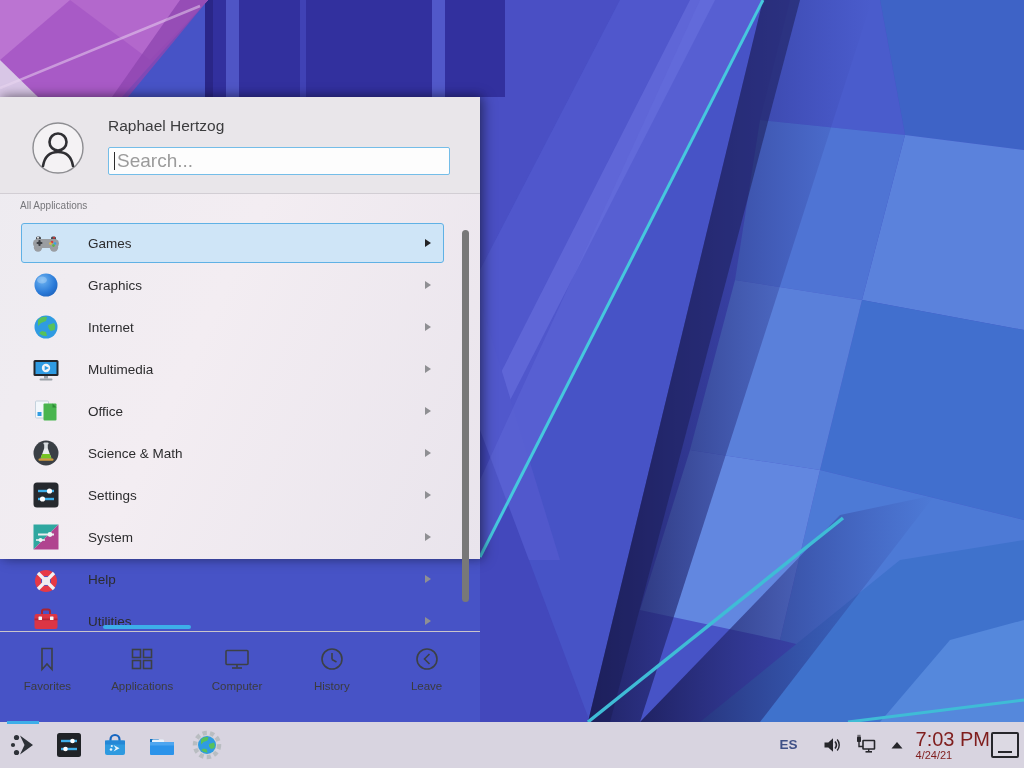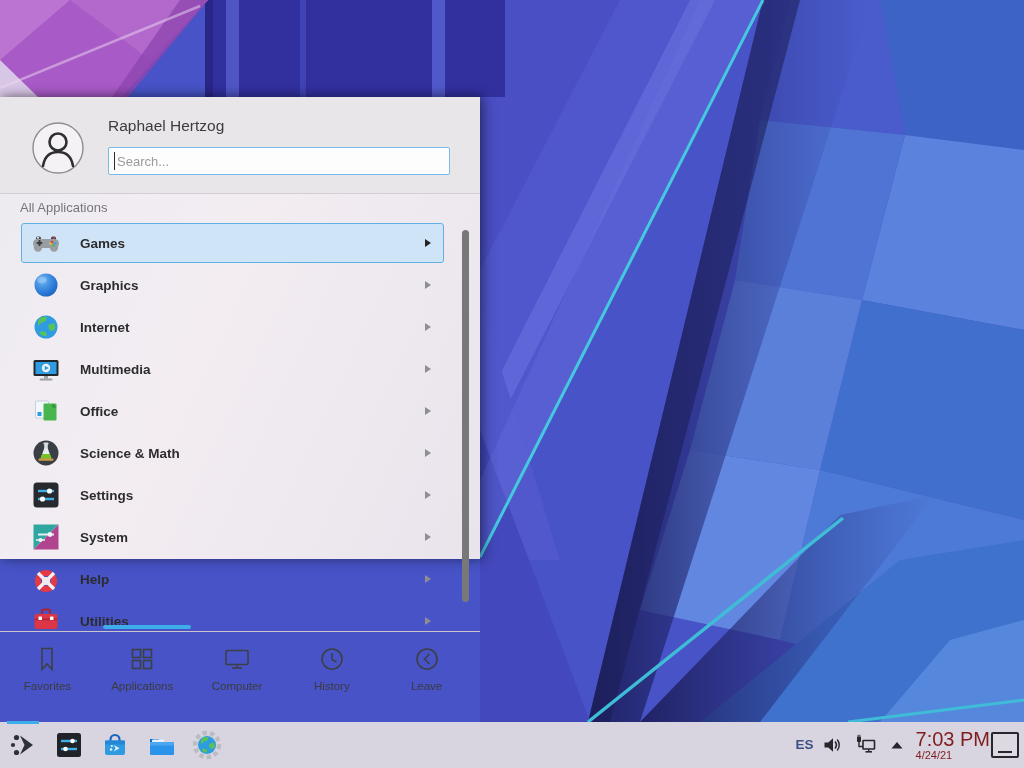--- a/index.html
+++ b/index.html
@@ -11,32 +11,32 @@
   
   .kickoff{position:absolute;left:0;top:97px;width:480px;height:462px;
     background:linear-gradient(115deg,#edebf0 0%,#f3edf2 45%,#e9e4ec 100%);
     box-shadow:4px 0 12px rgba(0,0,0,.38),0 -2px 8px rgba(0,0,0,.18);}
   .ko-header{position:absolute;left:0;top:0;width:480px;height:97px;
     background:#e9e6ea;border-bottom:1px solid #d2ced4;}
   .avatar{position:absolute;left:32px;top:25px;width:52px;height:52px;}
   .user-name{position:absolute;left:108px;top:20px;font-size:15.5px;color:#3c3c3e;}
   .search-input{position:absolute;left:108px;top:50px;width:342px;height:28px;
     border:1px solid #74bde8;border-radius:2px;background:#fdfdfd;
-    font-family:inherit;font-size:13px;color:#be185d;padding:1px 8px;outline:none;}
+    font-family:inherit;font-size:19px;color:#be185d;padding:1px 8px;outline:none;}
   .search-input::placeholder{color:#9b9b9b;}
   .caret{position:absolute;left:114px;top:55px;width:1px;height:18px;background:#2c2c2c;}
 
-  .section-label{position:absolute;left:20px;top:103px;font-size:13px;color:#76767a;}
+  .section-label{position:absolute;left:20px;top:103px;font-size:10px;color:#76767a;}
 
   .ko-list{position:absolute;left:0;top:121px;width:480px;height:413px;overflow:hidden;padding-top:5px;}
   .item{display:flex;align-items:center;height:40px;margin:0 36px 2px 21px;
     border:1px solid transparent;border-radius:3px;padding-left:8px;}
   .item.selected{background:#cfe5f7;border-color:#5fb1e5;}
   .item .ico{width:32px;height:32px;flex:0 0 32px;}
-  .item .lbl{margin-left:18px;font-size:13.5px;color:#2c2c2e;font-weight:bold;}
+  .item .lbl{margin-left:26px;font-size:13.5px;color:#2c2c2e;}
   .arrow{margin-left:auto;margin-right:12px;width:0;height:0;
     border-top:4.5px solid transparent;border-bottom:4.5px solid transparent;
     border-left:6px solid #8f8f93;}
   .item.selected .arrow{border-left-color:#232325;}
 
   .scrollbar{position:absolute;left:462px;top:133px;width:7px;height:372px;
     border-radius:4px;background:#787878;}
 
   .tab-indicator{position:absolute;left:103px;top:528px;width:88px;height:4px;
     border-radius:2px;background:#3daee9;}
@@ -46,21 +46,21 @@
     align-items:flex-start;padding:13px 6px 0 0;}
   .tab{width:90px;display:flex;flex-direction:column;align-items:center;}
   .tab .lbl{margin-top:7px;font-size:11.5px;color:#3b3b3d;}
 
   
   .taskbar{position:absolute;left:0;top:722px;width:1024px;height:46px;
     background:#d8d4e0;display:flex;align-items:center;padding-left:8px;}
   .tb-app{position:relative;width:30px;height:30px;margin-right:16px;flex:0 0 30px;}
   .tb-app .act{position:absolute;left:-1px;top:-9px;width:32px;height:3px;background:#3daee9;}
   .tray{margin-left:auto;display:flex;align-items:center;}
-  .kb-layout{font-size:13.5px;font-weight:bold;color:#3f5086;margin-right:7px;}
+  .kb-layout{font-size:13.5px;font-weight:bold;color:#3f5086;margin-right:23px;}
   .tray-ico{margin-right:11px;display:flex;align-items:center;}
   .clock{text-align:left;color:#7f1d1d;line-height:1.04;}
   .clock .time{font-size:20px;}
   .clock .date{font-size:11px;}
   .show-desktop{margin-right:4px;display:flex;align-items:center;}
 </style>
 </head>
 <body>
 
 <div class="screen">

